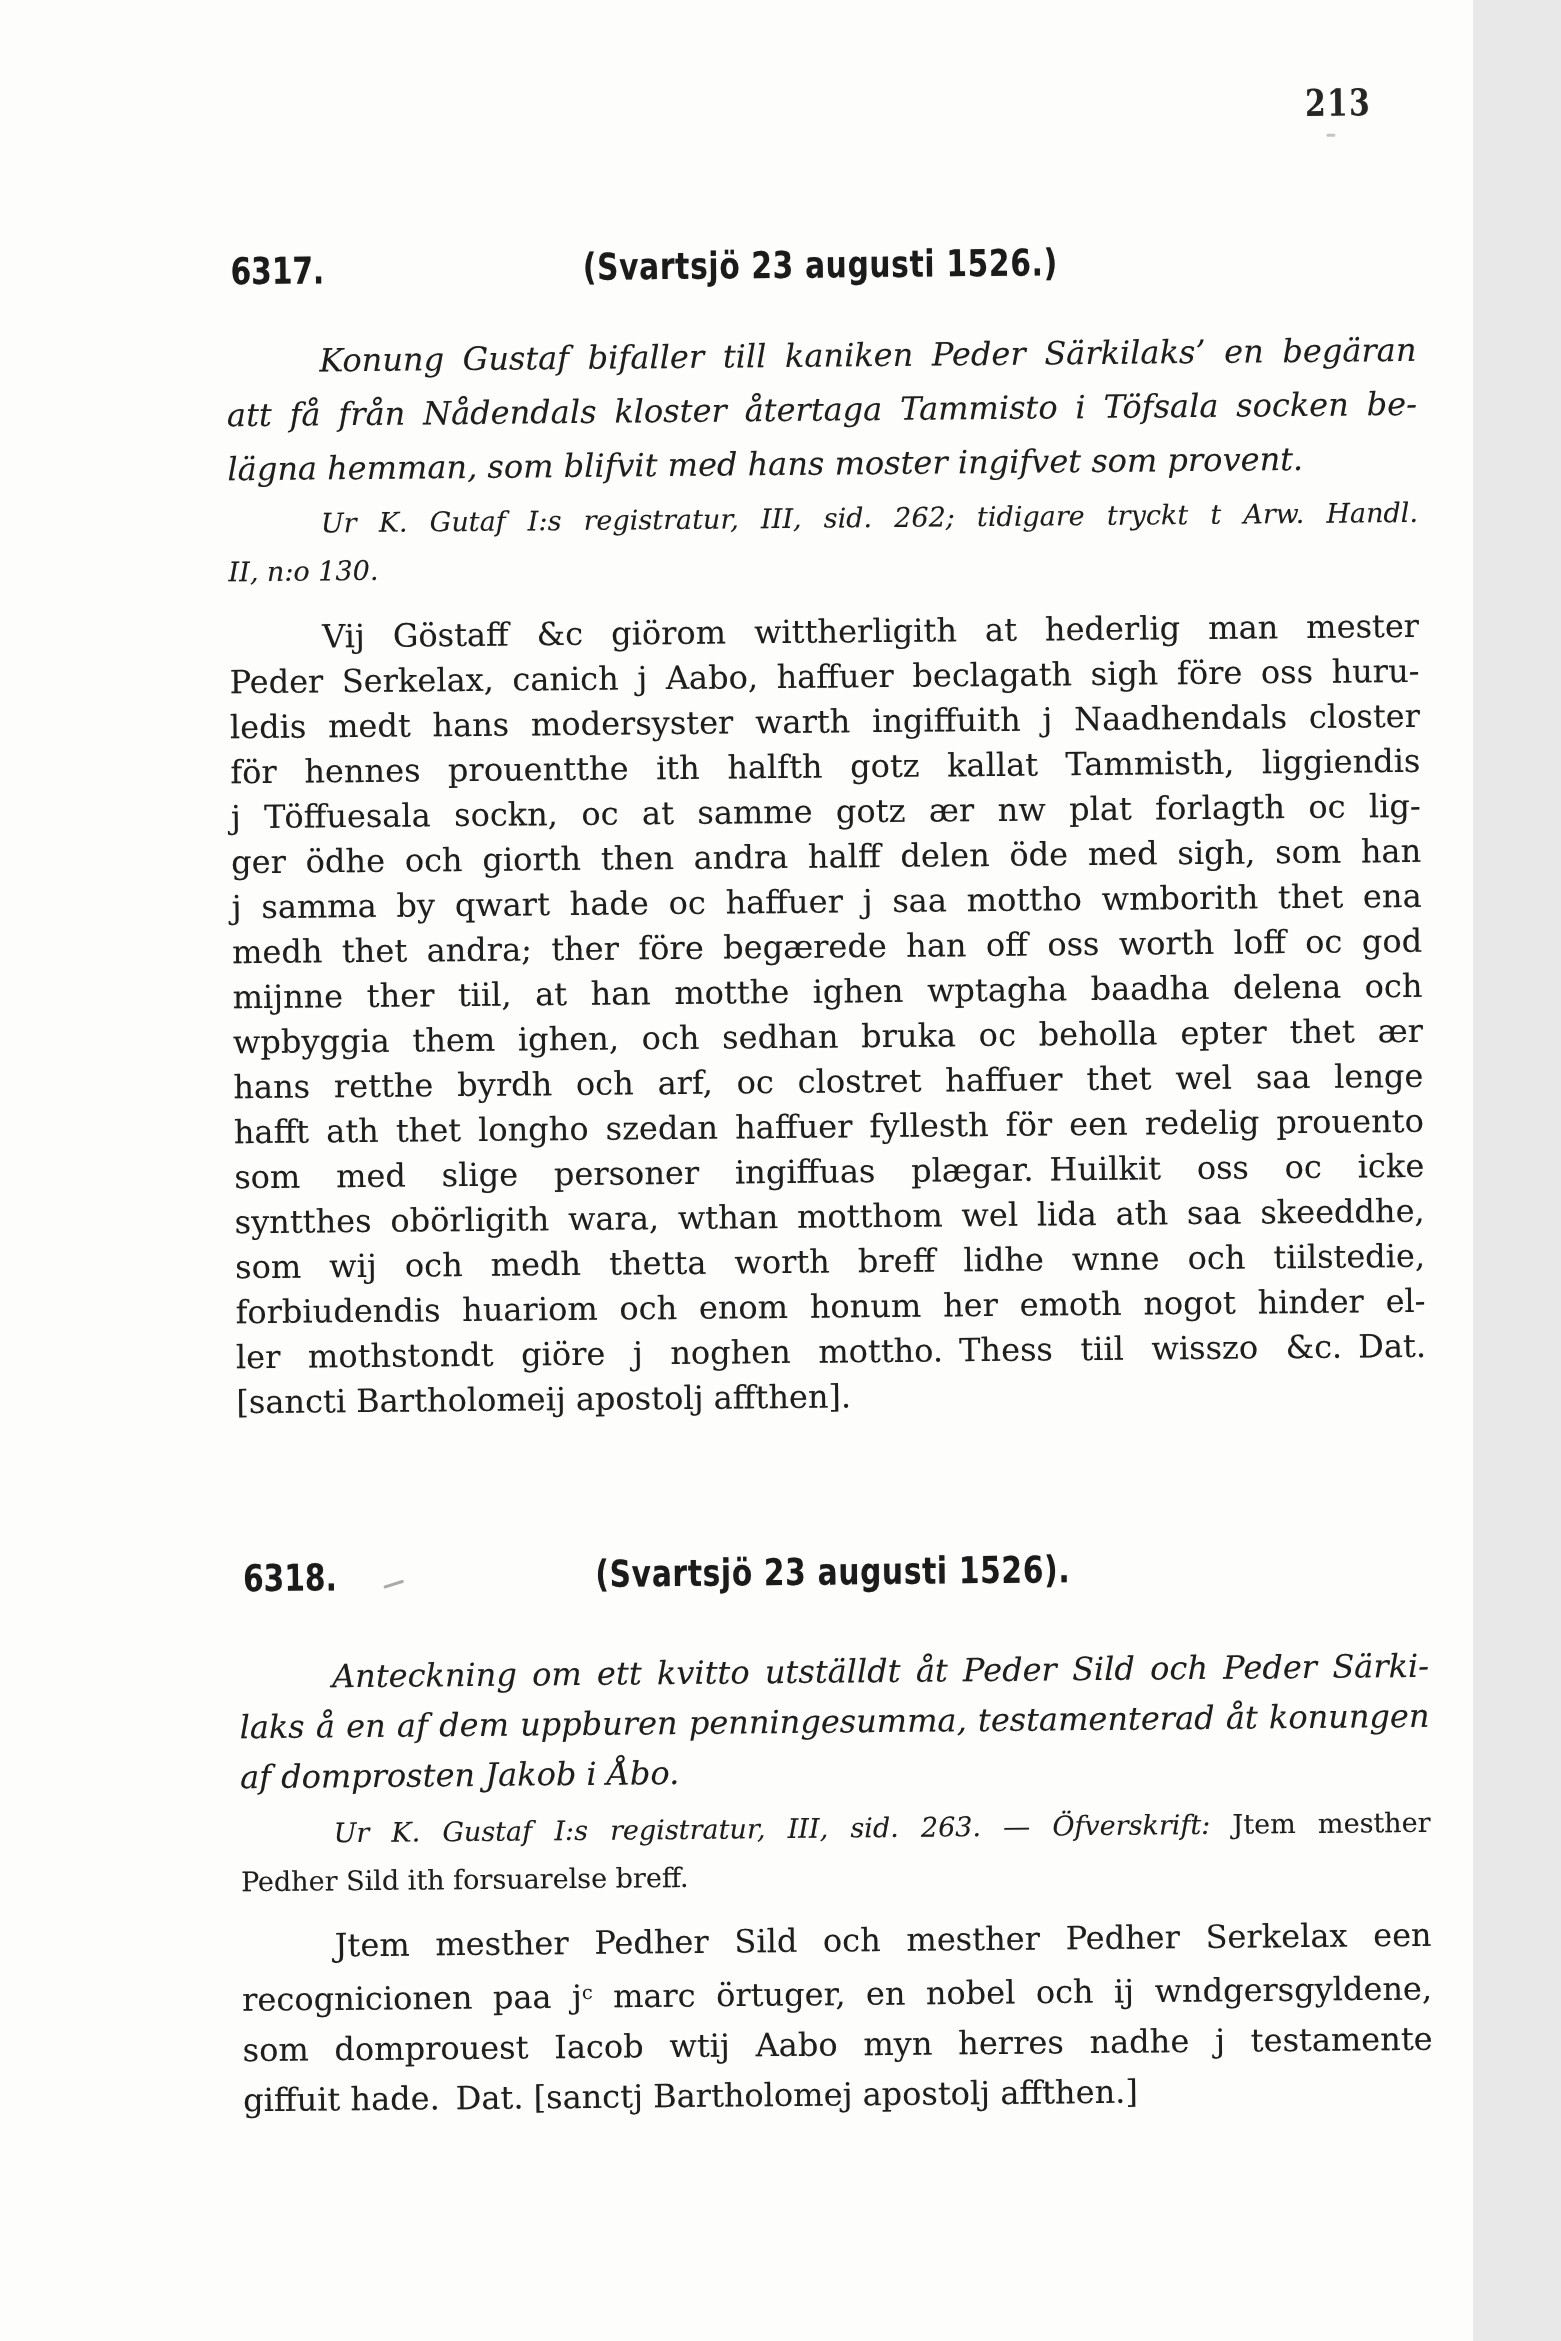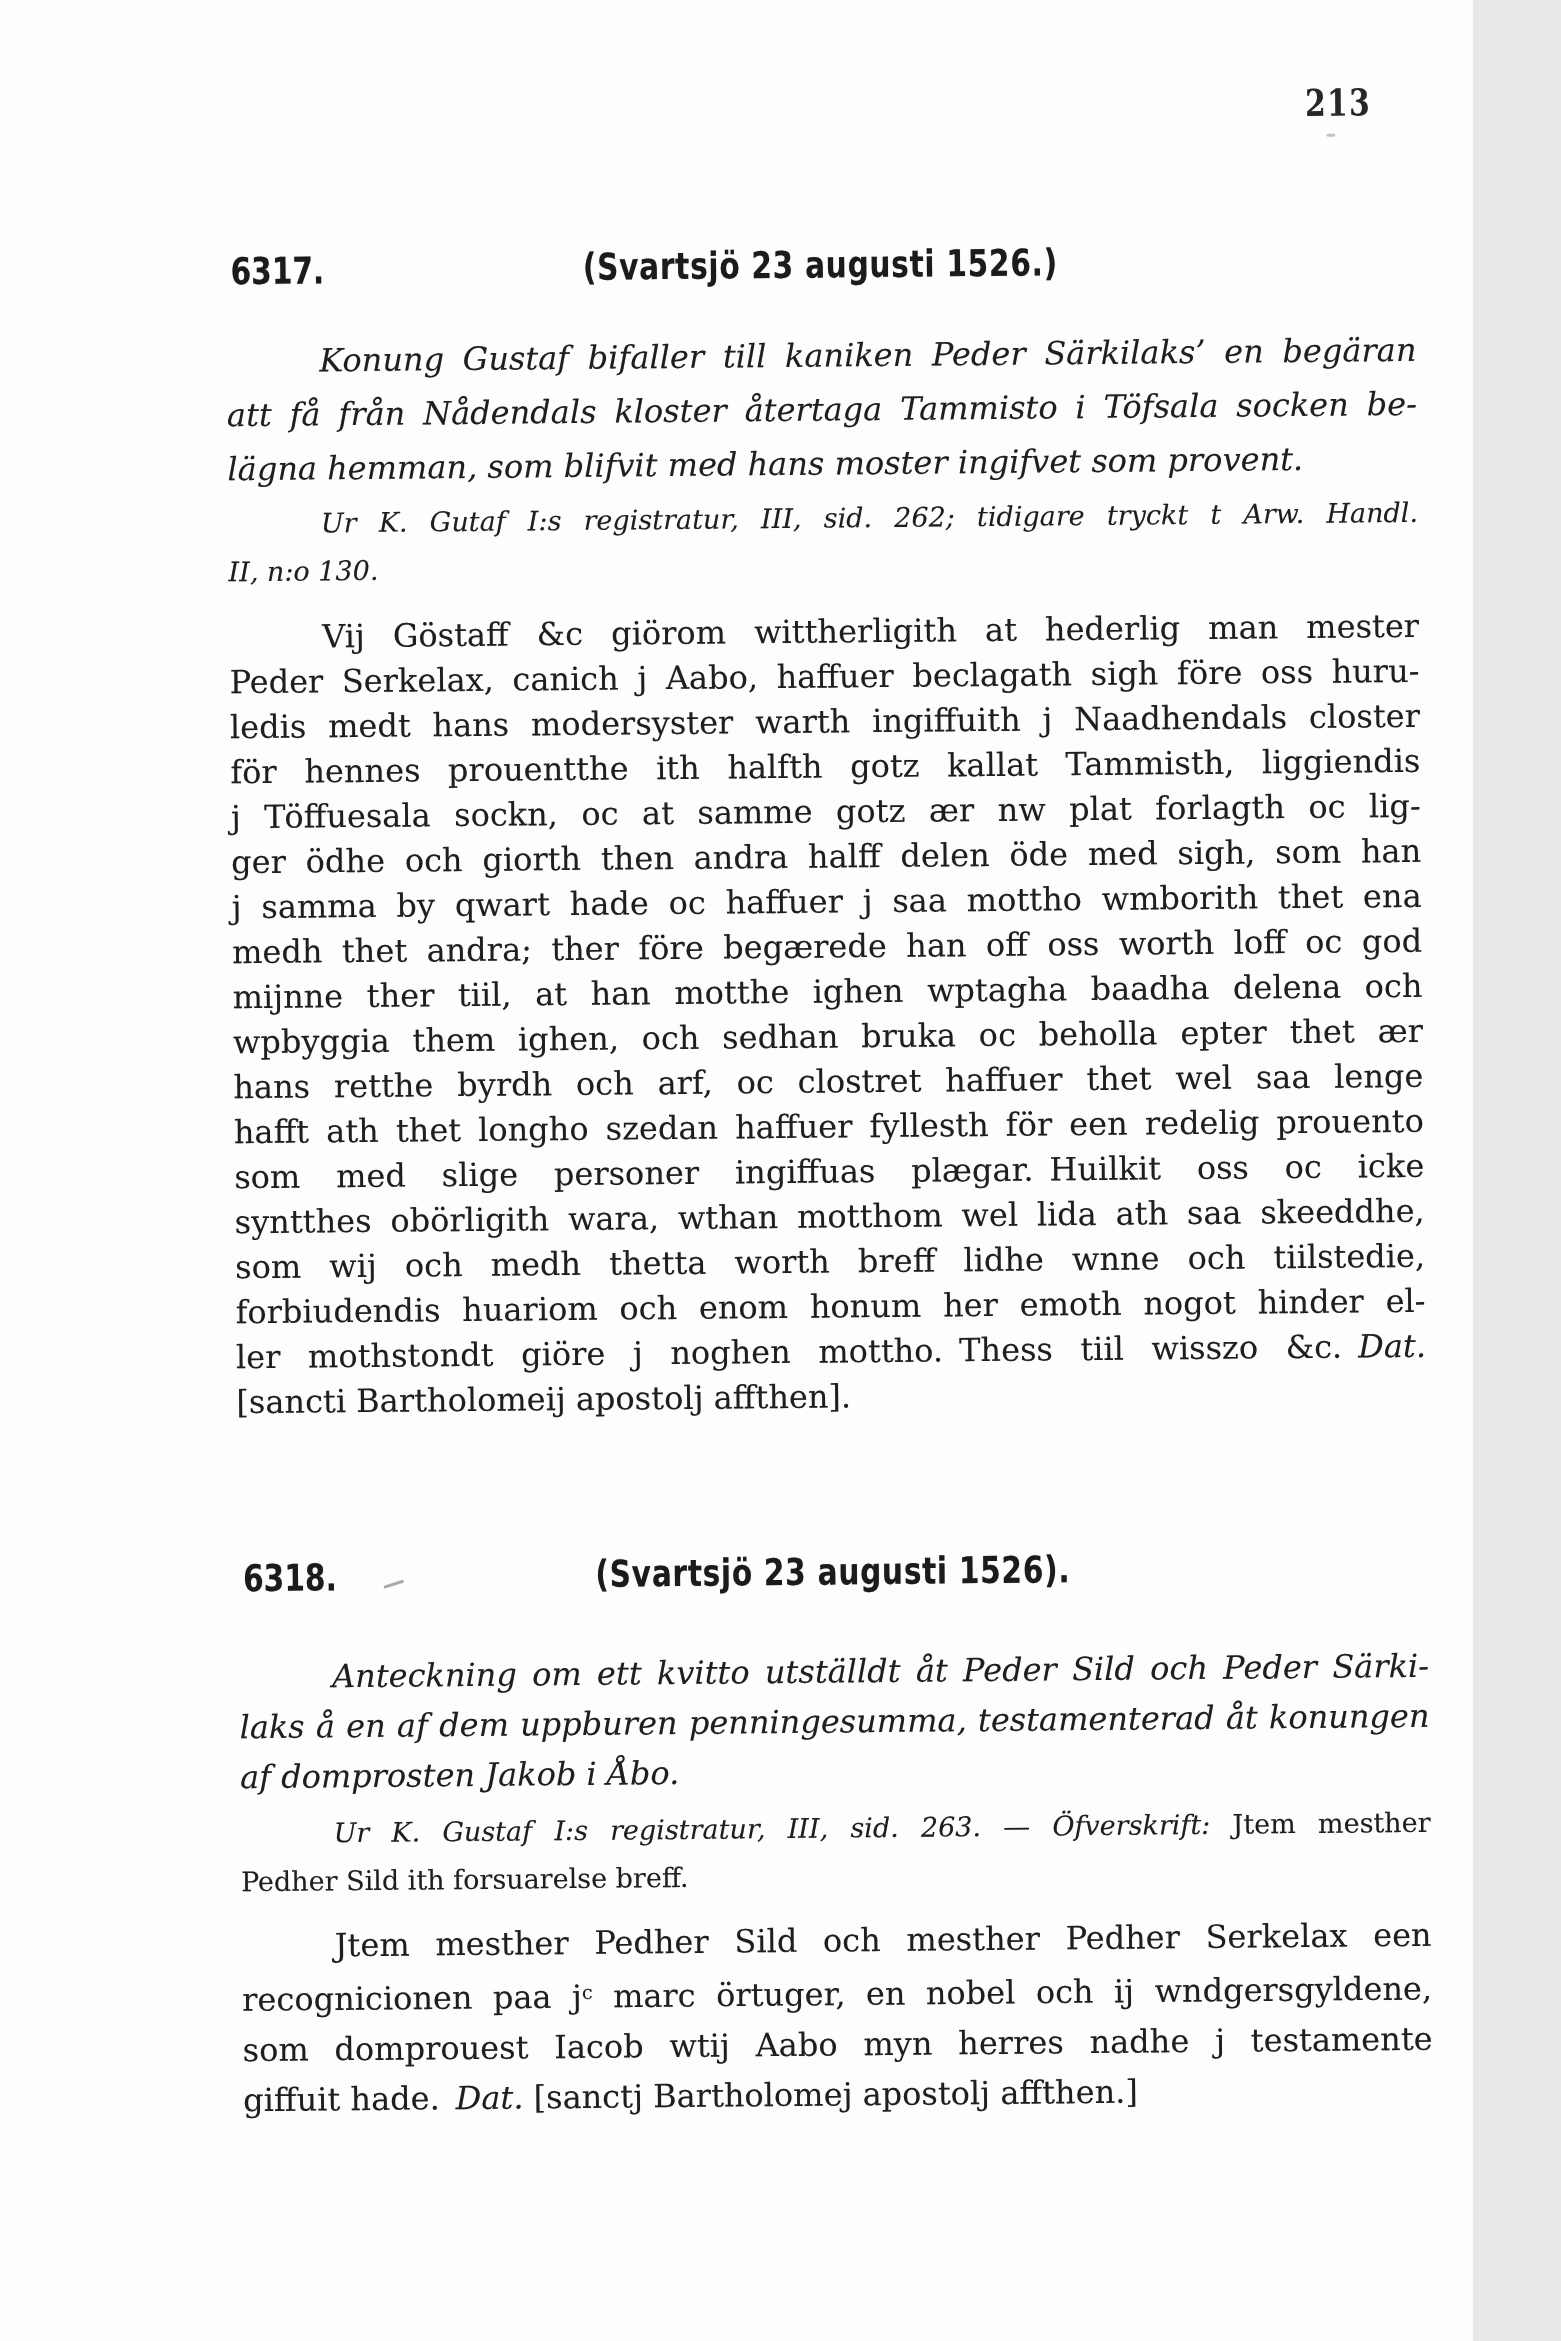--- a/index.html
+++ b/index.html
@@ -66,21 +66,21 @@
   .e2 .body{margin-top:15px;line-height:50px;}
 
   .line{display:block;white-space:pre-wrap;}
   .just{
     text-align:justify;
     text-align-last:justify;
     text-justify:inter-word;
   }
   .indent .line:first-child{text-indent:93px;}
   .rm{font-style:normal;}
-  .it{font-style:italic;}
+  .it{}
   .sup{font-size:0.6em;vertical-align:0.45em;}
 
   .stray{
     position:absolute;left:379px;top:1579px;
     width:21px;height:2.6px;background:#8d8d8d;
     transform:rotate(-17deg);border-radius:1.8px;opacity:.75;
   }
   .speck1{
     position:absolute;left:1336px;top:139px;
     width:8.8px;height:2.6px;background:#b5b5b5;

